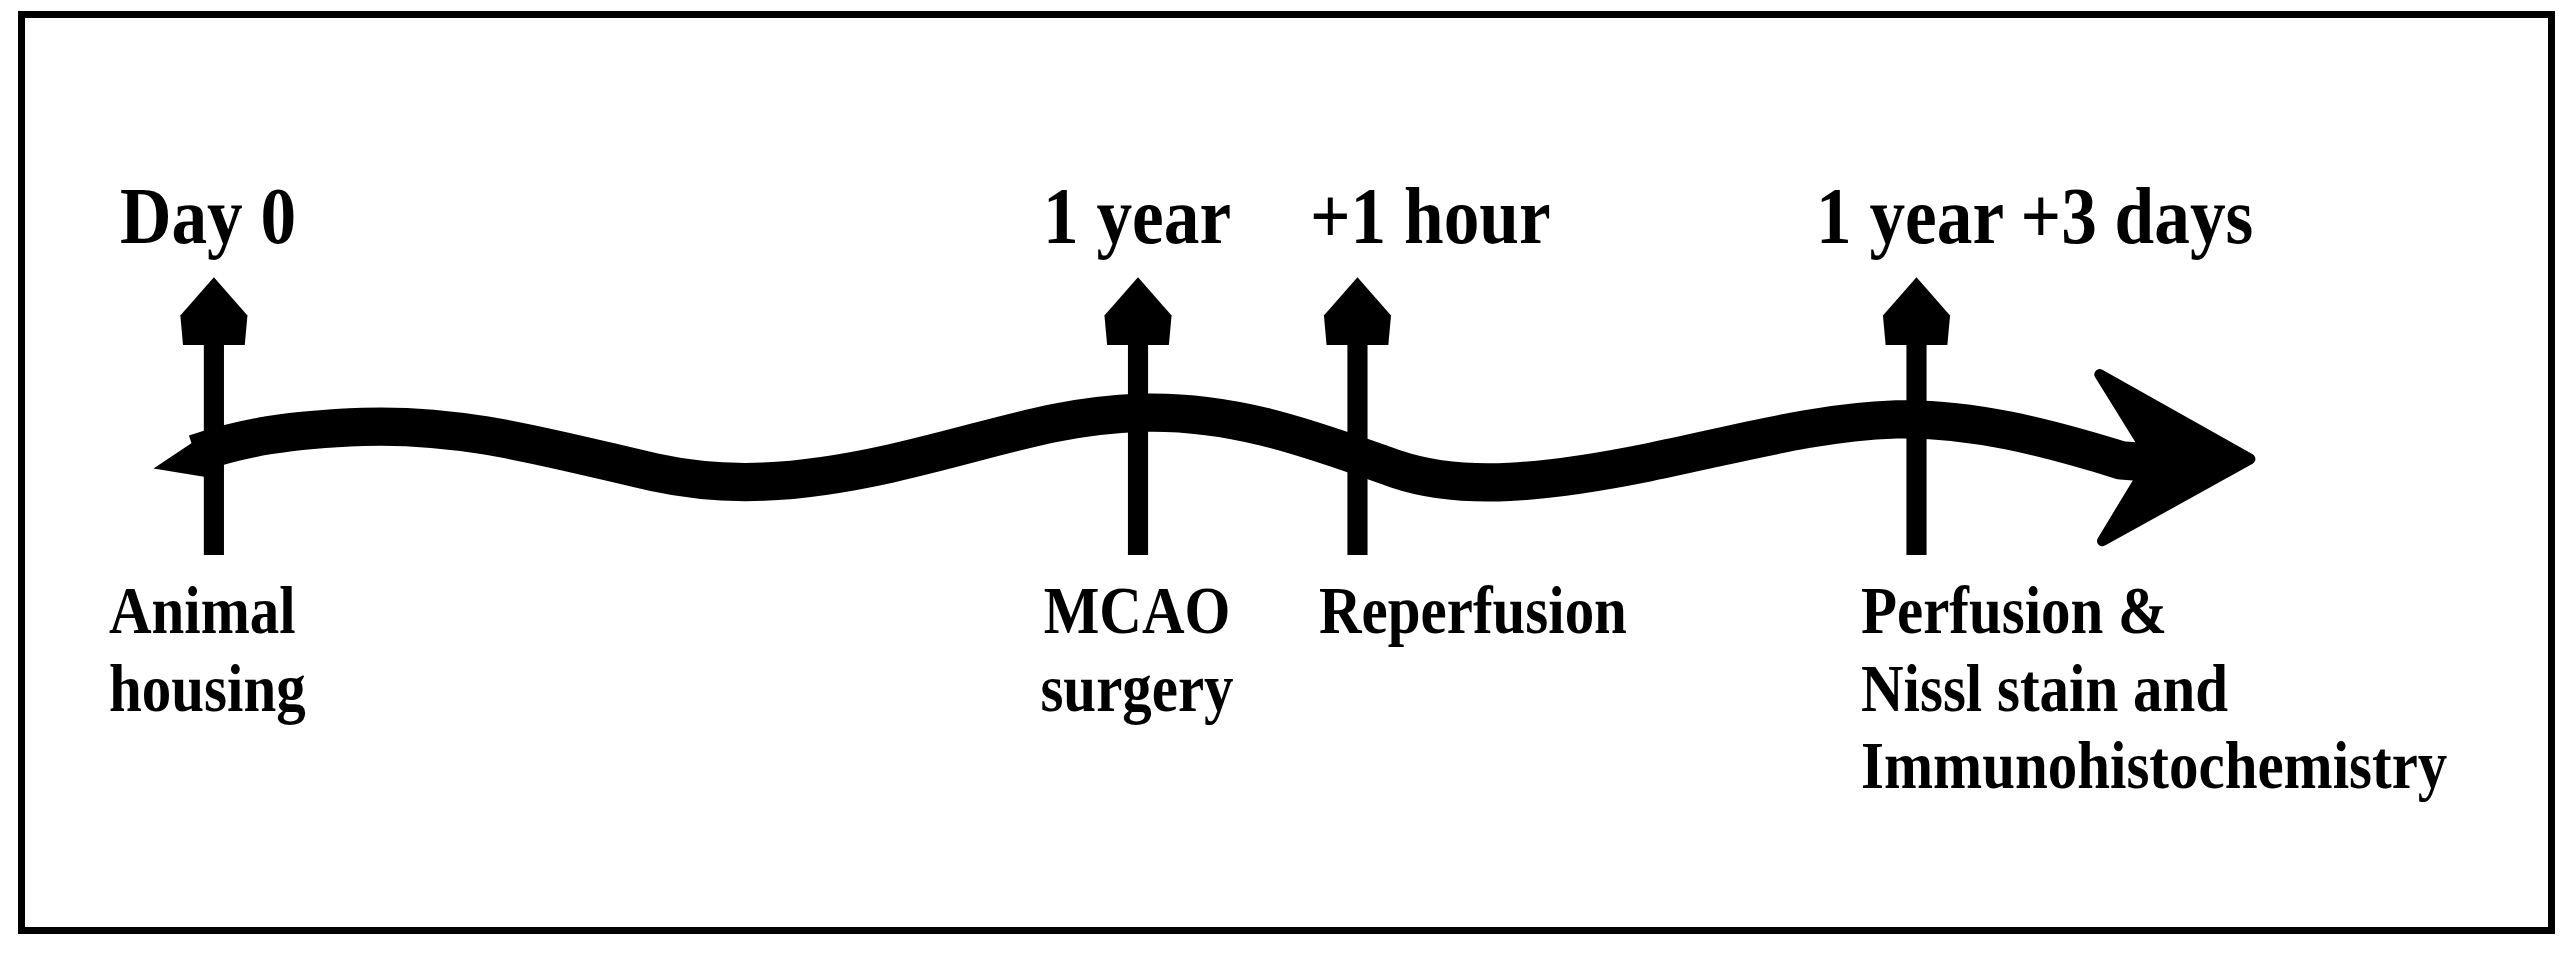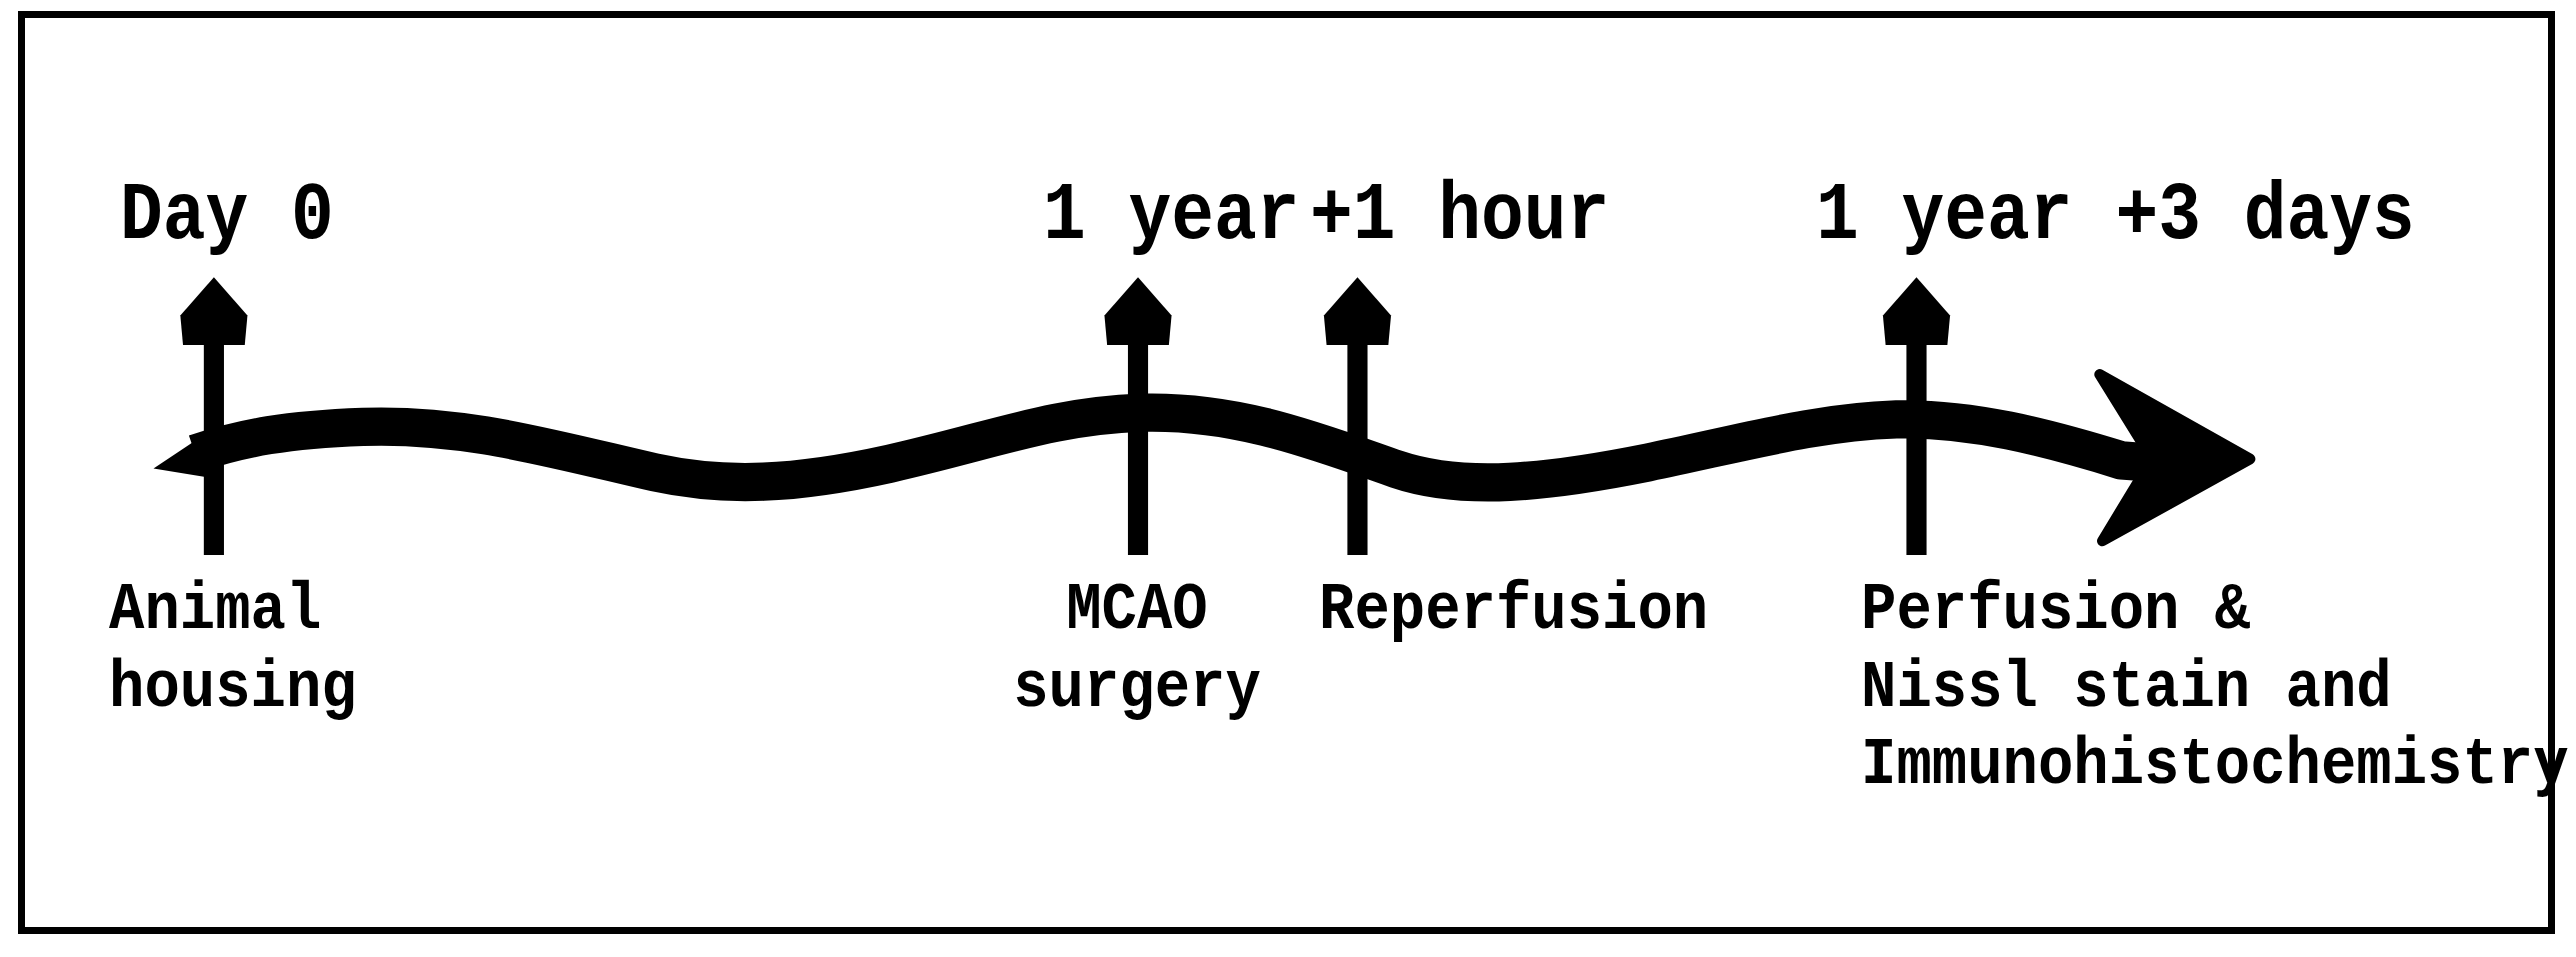--- a/index.html
+++ b/index.html
@@ -9,21 +9,21 @@
   * { margin: 0; padding: 0; box-sizing: border-box; }
   html, body {
     background: var(--paper);
   }
   .canvas {
     position: relative;
     width: 2576px;
     height: 957px;
     background: var(--paper);
     overflow: hidden;
-    font-family: Liberation Mono, monospace;
+    font-family: Liberation Serif, serif;
     color: var(--ink);
   }
   .frame {
     position: absolute;
     left: 18px;
     top: 11.4px;
     right: 21px;
     bottom: 23px;
     border: 7.4px solid var(--ink);
     background: transparent;

